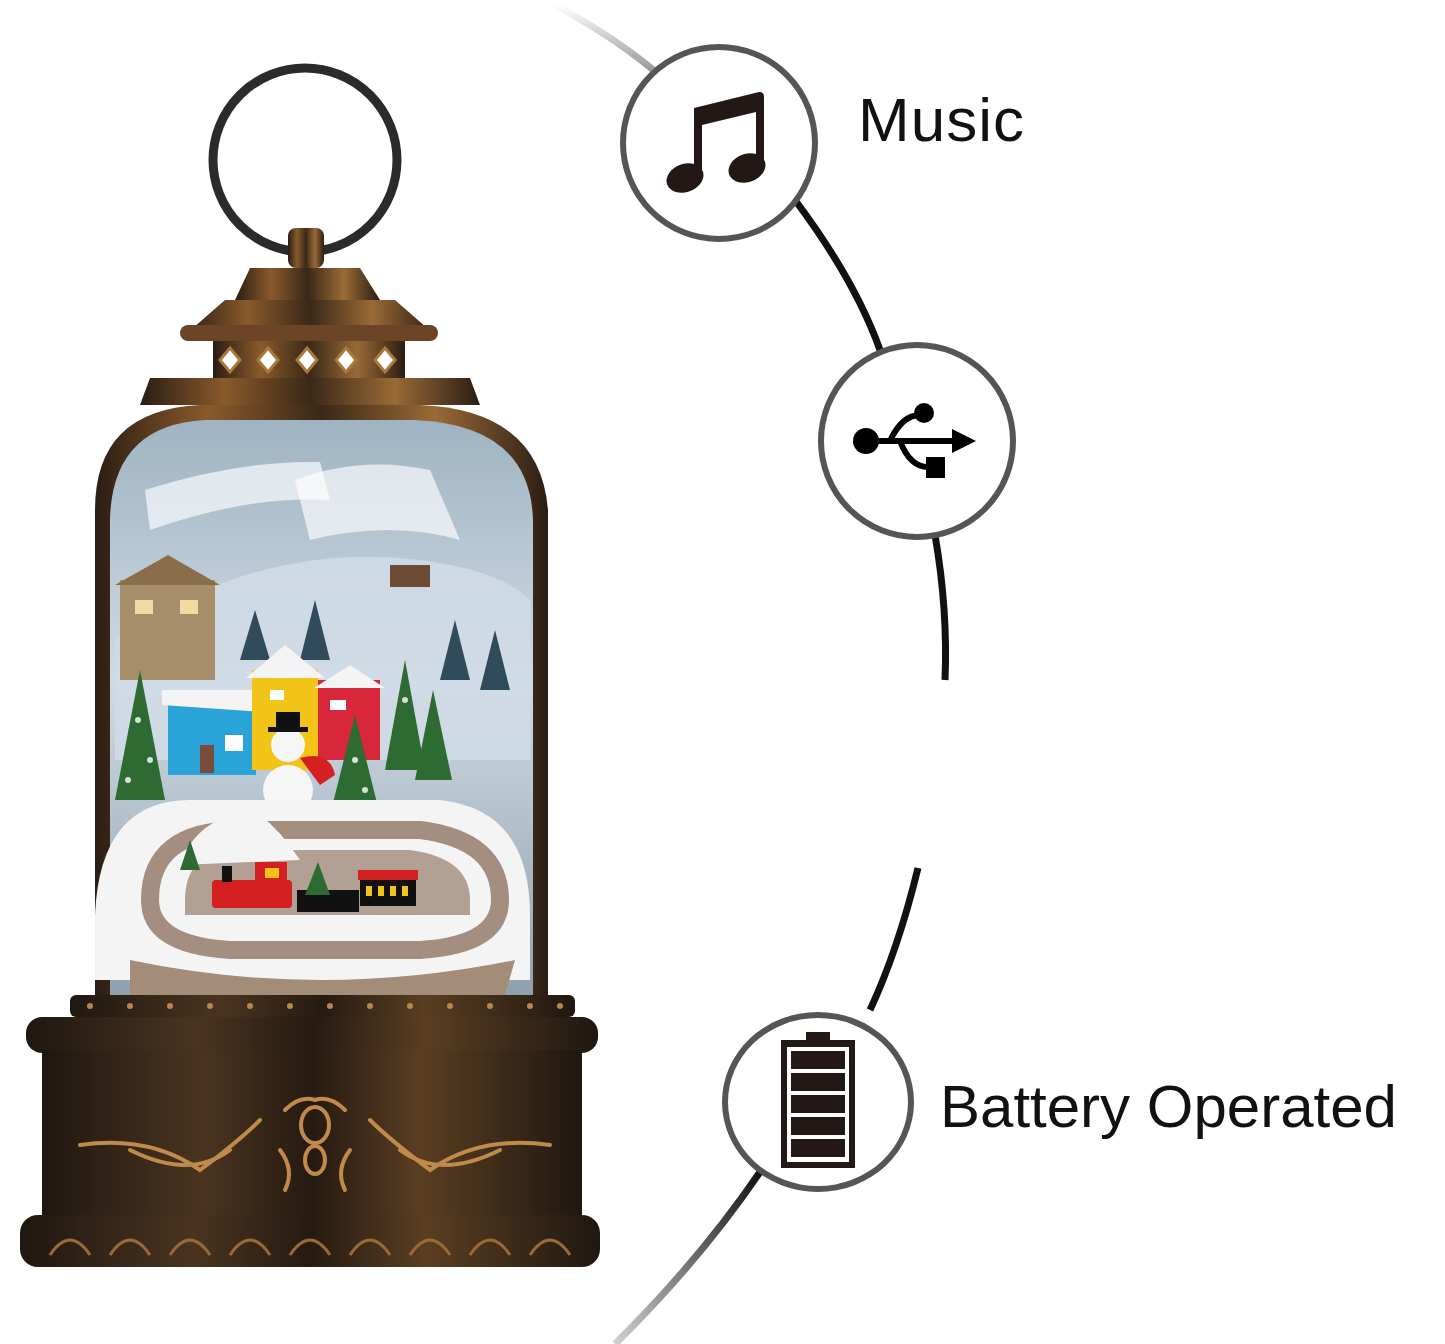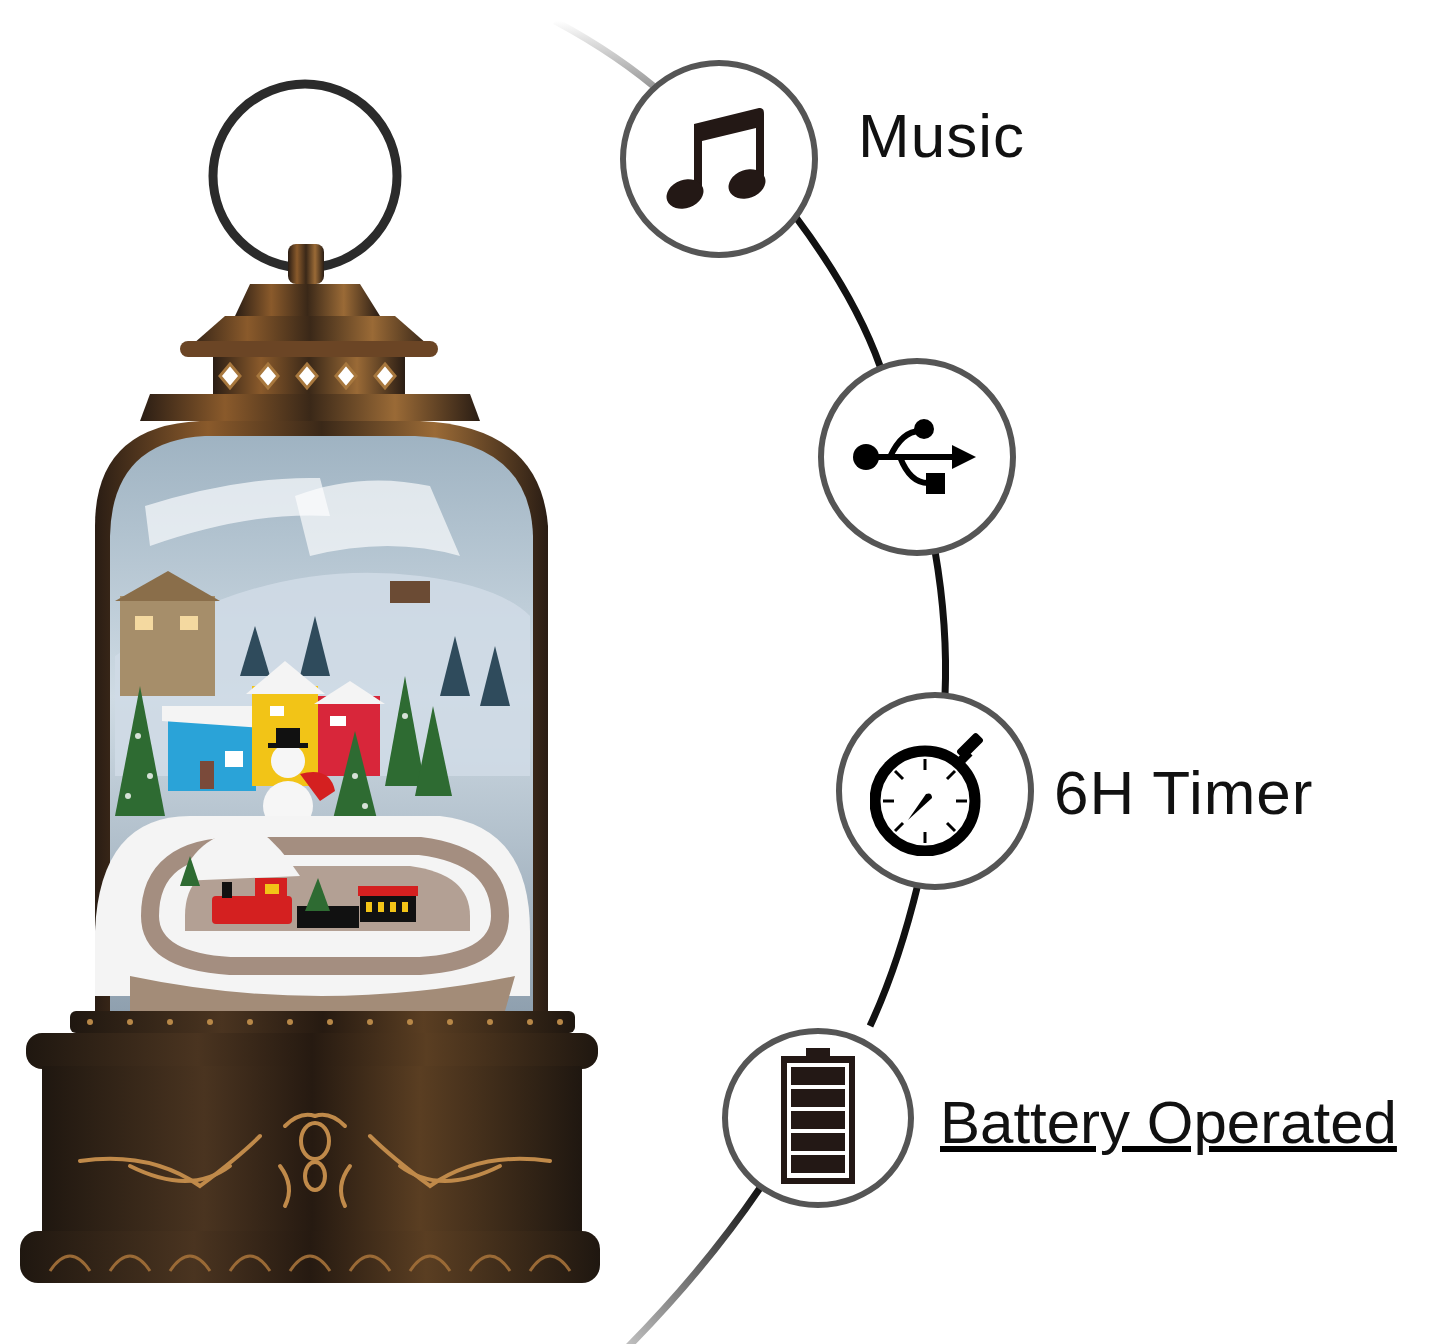--- a/index.html
+++ b/index.html
@@ -1,18 +1,18 @@
 <!DOCTYPE html>
 <html><head>
 <meta charset="utf-8">
 <style>
   html, body { margin: 0; padding: 0; background: #ffffff; }
   body { width: 1445px; height: 1344px; position: relative; overflow: hidden;
          font-family: "Liberation Sans", "DejaVu Sans", sans-serif; }
-  .stage { position: absolute; left: 0; top: 16px; width: 1445px; height: 1280px; }
+  .stage { position: absolute; left: 0; top: 0; width: 1445px; height: 1280px; }
   .arc-svg { position: absolute; left: 0; top: 0; width: 1445px; height: 1344px; }
   .lantern-svg { position: absolute; left: 0; top: 0; width: 640px; height: 1344px; }
   .feature { position: absolute; display: flex; align-items: center; }
   .badge { position: relative; border-radius: 50%; background: #ffffff;
            border: 6px solid #555555; box-sizing: border-box;
            display: flex; align-items: center; justify-content: center; }
   .label { color: #111111; font-weight: 400; letter-spacing: 1px; white-space: nowrap;
            font-size: 62px; line-height: 1; }
   .badge svg { display: block; }
 </style>
@@ -220,43 +220,22 @@
         <rect x="14" y="37" width="90" height="6" fill="#000"></rect>
         <path d="M 100 28 L 124 40 L 100 52 Z" fill="#000"></path>
         <path d="M 38 40 Q 50 14 68 14" stroke="#000" stroke-width="6" fill="none"></path>
         <circle cx="72" cy="12" r="10" fill="#000"></circle>
         <path d="M 48 40 Q 58 66 76 66" stroke="#000" stroke-width="6" fill="none"></path>
         <rect x="74" y="56" width="19" height="21" fill="#000"></rect>
       </svg>
     </div>
   </div>
 
-  <div class="feature" style="left:836px; top:676px;">
-    <div class="badge" style="width:198px; height:198px;">
-      <svg width="130" height="130" viewBox="0 0 130 130">
-        <circle cx="55" cy="75" r="50" fill="none" stroke="#000" stroke-width="11"></circle>
-        <g stroke="#000" stroke-width="3">
-          <line x1="55" y1="33" x2="55" y2="44"></line>
-            <line x1="55" y1="106" x2="55" y2="117"></line>
-          <line x1="13" y1="75" x2="24" y2="75"></line>
-            <line x1="86" y1="75" x2="97" y2="75"></line>
-          <line x1="25" y1="45" x2="33" y2="53"></line>
-            <line x1="85" y1="45" x2="77" y2="53"></line>
-          <line x1="25" y1="105" x2="33" y2="97"></line>
-            <line x1="85" y1="105" x2="77" y2="97"></line>
-        </g>
-        <path d="M 38 94 L 56 68 Q 62 66 62 72 Z" fill="#000"></path>
-        <rect x="90" y="24" width="9" height="14" transform="rotate(45 94 31)" fill="#000"></rect>
-        <rect x="94" y="6" width="12" height="28" rx="3" transform="rotate(45 100 20)" fill="#000"></rect>
-      </svg>
-    </div>
-    <span class="label" style="margin-left:20px; margin-top:4px;">6H Timer</span>
-  </div>
-
-  <div class="feature" style="left:722px; top:1012px;text-decoration:underline;">
+
+  <div class="feature" style="left:722px; top:1012px;">
     <div class="badge" style="width:192px; height:180px;">
       <svg width="80" height="140" viewBox="0 0 80 140">
         <rect x="28" y="0" width="24" height="8" fill="#231815"></rect>
         <rect x="3" y="8" width="74" height="128" fill="#231815"></rect>
         <rect x="9" y="15" width="62" height="115" fill="#ffffff"></rect>
         <g fill="#231815">
           <rect x="13" y="19" width="54" height="18"></rect>
           <rect x="13" y="41" width="54" height="18"></rect>
           <rect x="13" y="63" width="54" height="18"></rect>
           <rect x="13" y="85" width="54" height="18"></rect>

